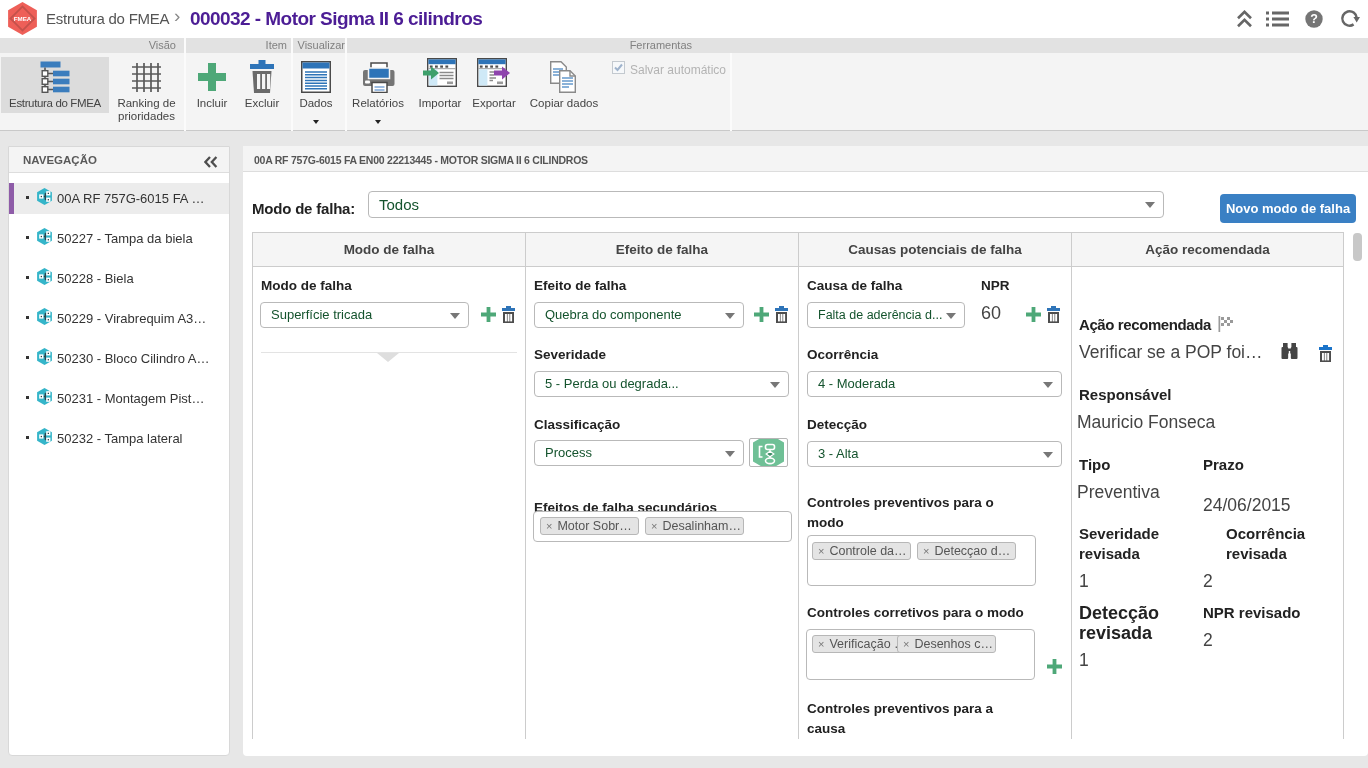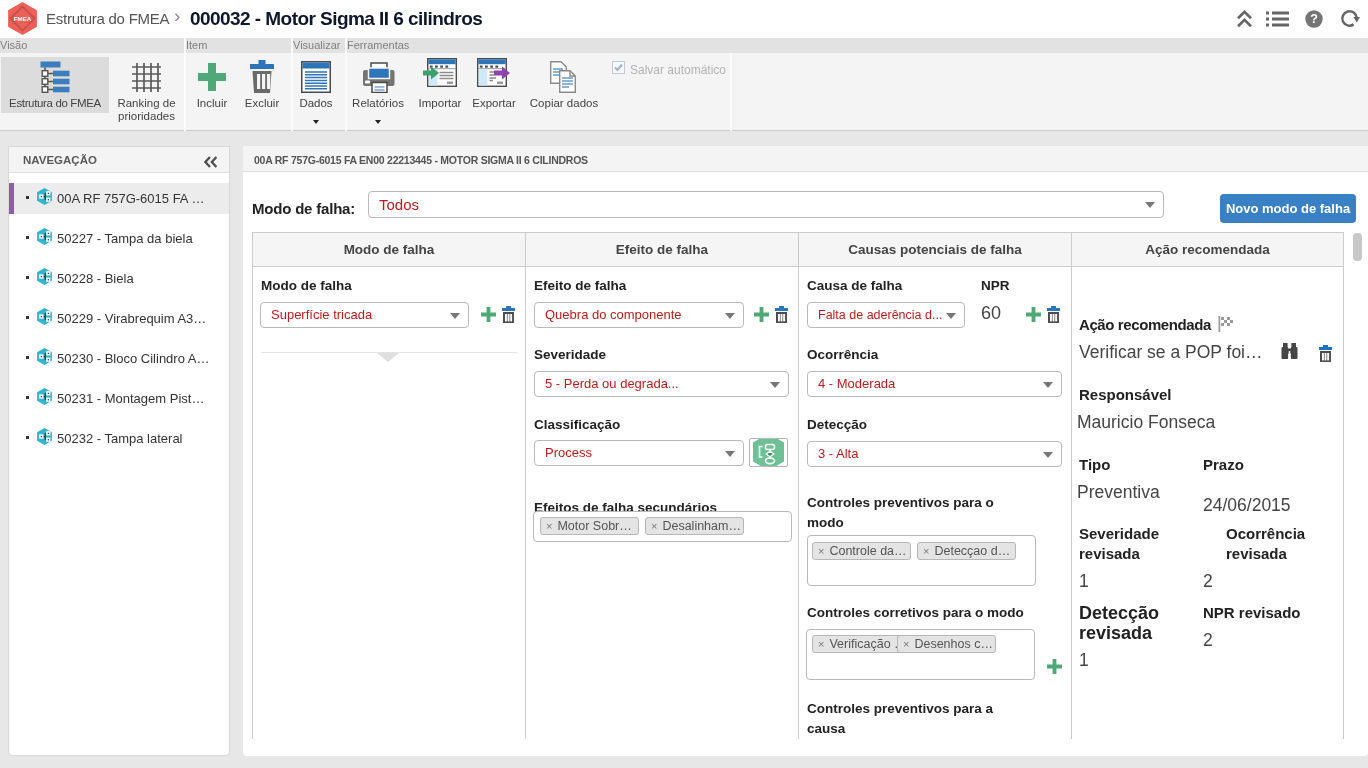--- a/index.html
+++ b/index.html
@@ -4,25 +4,25 @@
 <title>FMEA</title>
 <style>
 * { margin:0; padding:0; box-sizing:border-box; }
 html,body { width:1368px; height:768px; }
 body { font-family:"Liberation Sans", sans-serif; background:#e7e7e7; position:relative; overflow:hidden; }
 .a { position:absolute; }
 
 #hdr { left:0; top:0; width:1368px; height:38px; background:#fff; }
 #crumb { left:46px; top:10px; font-size:15px; color:#555; letter-spacing:-0.25px; }
 #crumbsep { left:174px; top:5px; font-size:19px; color:#8a8a8a; }
-#title { left:190px; top:8px; font-size:19px; font-weight:bold; color:#0f172a; letter-spacing:-0.55px; }
+#title { left:190px; top:8px; font-size:19px; font-weight:bold; color:#4c1d95; letter-spacing:-0.55px; }
 
 #ribbon { left:0; top:38px; width:1368px; height:93px; background:#f4f4f4; border-bottom:1px solid #c9c9c9; }
 .gbar { top:38px; height:15px; background:#e2e2e2; }
-.glbl { top:39px; height:14px; font-size:11px; color:#808080; text-align:left; }
+.glbl { top:39px; height:14px; font-size:11px; color:#808080; text-align:right; }
 .gsep { top:38px; width:2px; height:93px; background:#fbfbfb; }
 .rbtn { top:57px; font-size:11.5px; color:#444; text-align:center; }
 .rsel { background:#dcdcdc; }
 .rlbl { position:absolute; width:100%; top:40px; text-align:center; line-height:13px; }
 .ricon { position:absolute; top:4px; }
 .rcaret { position:absolute; width:100%; top:57px; text-align:center; }
 .caret-d { display:inline-block; width:0; height:0; border-left:3.5px solid transparent; border-right:3.5px solid transparent; border-top:4px solid #222; }
 
 #nav { left:8px; top:146px; width:222px; height:610px; background:#fff; border:1px solid #d8d8d8; border-radius:0 0 4px 4px; }
 #navhdr { left:0; top:0; width:220px; height:26px; background:#f4f4f4; border-bottom:1px solid #ddd; }
@@ -40,21 +40,21 @@
 #chdr { left:0; top:0; width:1125px; height:26px; background:#f4f4f4; border-bottom:1px solid #ddd; }
 #chdrtxt { left:11px; top:8px; font-size:10.5px; font-weight:bold; color:#555; letter-spacing:-0.25px; }
 #mflbl { left:9px; top:54px; font-size:15px; font-weight:bold; color:#222; letter-spacing:-0.2px; }
 #mfsel { left:125px; top:45px; width:796px; height:27px; line-height:25px; }
 #novobtn { left:977px; top:48px; width:136px; height:29px; background:#3a80c4; border-radius:4px; color:#fff; font-size:13px; font-weight:bold; text-align:center; line-height:29px; }
 
 #tbl { left:9px; top:86px; width:1092px; height:507px; border:1px solid #ccc; border-bottom:none; }
 .thead { top:0; height:34px; background:#f5f5f5; border-bottom:1px solid #ccc; font-size:13.5px; font-weight:bold; color:#444; text-align:center; line-height:34px; }
 .colb { top:0; width:1px; height:506px; background:#ccc; }
 .lbl { font-size:13.5px; font-weight:bold; color:#222; white-space:nowrap; }
-.sel { background:#fff; border:1px solid #b9b9b9; border-radius:4px; height:26px; font-size:13px; color:#b91c1c; line-height:24px; padding-left:10px; white-space:nowrap; overflow:hidden; }
+.sel { background:#fff; border:1px solid #b9b9b9; border-radius:4px; height:26px; font-size:13px; color:#14532d; line-height:24px; padding-left:10px; white-space:nowrap; overflow:hidden; }
 .scar { position:absolute; right:8px; top:10px; width:0; height:0; border-left:5px solid transparent; border-right:5px solid transparent; border-top:6px solid #777; }
 .tagbox { background:#fff; border:1px solid #b9b9b9; border-radius:4px; }
 .tag { position:absolute; width:99px; height:18px; background:#e4e4e4; border:1px solid #b7b7b7; border-radius:3px; font-size:12.5px; color:#555; line-height:16px; padding:0 5px 0 5px; white-space:nowrap; overflow:hidden; }
 .tagx { color:#777; font-size:11px; margin-right:5px; }
 .val { font-size:17.5px; color:#444; white-space:nowrap; }
 </style>
 </head>
 <body>
 
 <div id="hdr" class="a"></div>

